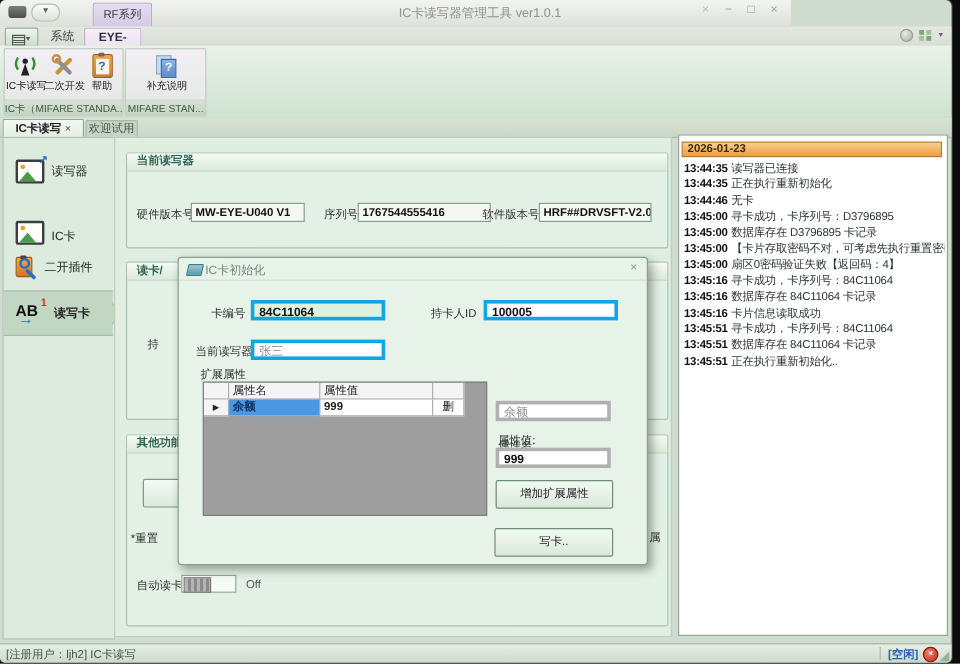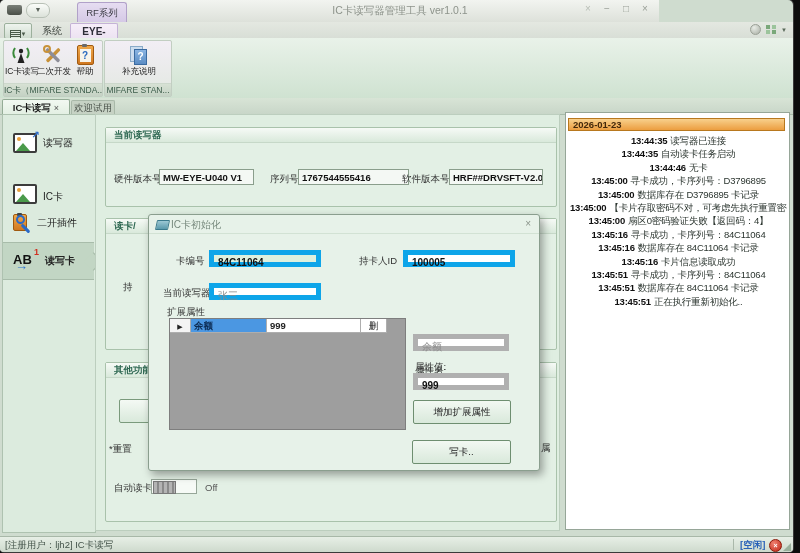--- a/index.html
+++ b/index.html
@@ -117,21 +117,21 @@
 
   
   .dialog{left:148px;top:214px;width:390px;height:255px;background:#e7f2e9;border:1px solid #8a9e8e;
           border-radius:3px;box-shadow:3px 4px 8px rgba(0,0,0,0.35);z-index:50;}
   .dtitle{height:18px;border-bottom:1px solid #d2e2d4;position:relative;}
   .dtitle .txt{position:absolute;left:22px;top:3px;font-size:10px;color:#76887c;}
   .dtitle .dclose{position:absolute;right:8px;top:3px;font-size:10px;color:#8a948a;}
   .card-glyph{position:absolute;left:7px;top:5px;width:11px;height:8px;background:linear-gradient(#9cc8d4,#5a9aac);
           border:1px solid #3a7a8c;transform:skewX(-12deg);border-radius:1px;}
   .dlabel{position:absolute;font-size:9.5px;color:#333;white-space:nowrap;}
-  .dinput{position:absolute;height:17px;border:5px solid #0ea5e9;background:#fff;font-size:10px;color:#111;
+  .dinput{position:absolute;height:17px;border:3px solid #0ea5e9;background:#fff;font-size:10px;color:#111;
           line-height:16px;padding-left:4px;box-sizing:border-box;font-weight:bold;}
   .dinput.green{background:#def0de;}
   .dinput.ghost{font-weight:normal;color:#8a8a8a;}
   .grid{position:absolute;left:20px;top:103px;width:237px;height:112px;background:#9e9e9e;border:1px solid #7e7e7e;box-sizing:border-box;}
   .grow{display:flex;height:14px;}
   .gcell{box-sizing:border-box;border-right:1px solid #aeaeae;border-bottom:1px solid #aeaeae;background:#f4f4f4;
          font-size:9.5px;color:#222;line-height:13px;padding-left:3px;white-space:nowrap;overflow:hidden;}
   .gc0{width:21px;text-align:center;padding-left:0;}
   .gc1{width:76px;}
   .gc2{width:94px;background:#fff;}
@@ -140,21 +140,21 @@
   .grow.body .gc2{font-weight:bold;}
   .gmarker{font-size:7px;color:#222;}
   .dbtn{position:absolute;border:1px solid #6e8e70;border-radius:2px;background:linear-gradient(#f2f8f2,#d9e9db);
         font-size:9.5px;color:#222;text-align:center;cursor:default;}
 
   
   .logpanel{left:565px;top:112px;width:225px;height:418px;background:#fff;border:1px solid #96a698;box-sizing:border-box;z-index:5;}
   .logdate{position:absolute;left:2px;top:5px;width:217px;height:13px;box-sizing:border-box;
            background:linear-gradient(#f8d08c,#ec9e40);border:1px solid #b8781e;
            font-size:9.5px;font-weight:bold;color:#43280a;line-height:11px;padding-left:4px;}
-  .logbody{position:absolute;left:4px;top:21px;width:217px;text-align:center;}
+  .logbody{position:absolute;left:4px;top:21px;width:217px;}
   .logline{font-size:9.5px;line-height:13.4px;white-space:nowrap;overflow:hidden;letter-spacing:-0.2px;color:#2c3630;}
   .logline .t{font-weight:bold;color:#101010;margin-right:3px;}
 
   
   .statusbar{left:0;top:536px;width:793px;height:16px;background:linear-gradient(#e7efe6,#ccd8cb);
              border-top:1px solid #a8b8a8;}
   .sb-left{position:absolute;left:5px;top:2px;font-size:9.5px;color:#44544a;}
   .sb-sep{position:absolute;left:733px;top:2px;width:1px;height:11px;background:#aab8aa;}
   .sb-idle{position:absolute;left:740px;top:2px;font-size:9.5px;color:#2a62b8;font-weight:bold;}
   .sb-err{position:absolute;left:769px;top:2px;width:11px;height:11px;border-radius:50%;
@@ -318,41 +318,47 @@
     </div>
     <div class="dlabel" style="left:27px;top:40px;">卡编号</div>
     <div class="dinput green" style="left:60px;top:35px;width:112px;">84C11064</div>
     <div class="dlabel" style="left:210px;top:40px;">持卡人ID</div>
     <div class="dinput" style="left:254px;top:35px;width:112px;">100005</div>
     <div class="dlabel" style="left:14px;top:72px;">当前读写器</div>
     <div class="dinput ghost" style="left:60px;top:68px;width:112px;">张三</div>
 
     <div class="dlabel" style="left:18px;top:91px;text-align:right;">扩展属性</div>
     <div class="grid">
+      <div class="grow head">
+        <div class="gcell gc0"></div>
+        <div class="gcell gc1">属性名</div>
+        <div class="gcell gc2" style="background:#f4f4f4;">属性值</div>
+        <div class="gcell gc3" style="background:#f4f4f4;"></div>
+      </div>
       <div class="grow body">
         <div class="gcell gc0"><span class="gmarker">▶</span></div>
         <div class="gcell gc1">余额</div>
         <div class="gcell gc2">999</div>
         <div class="gcell gc3">删</div>
       </div>
     </div>
 
     <div class="dlabel" style="left:266px;top:106px;margin-top:44px;">属性名:</div>
     <div class="dinput ghost" style="left:264px;top:119px;width:96px;border-color:#b0b0b0;">余额</div>
     <div class="dlabel" style="left:266px;top:146px;">属性值:</div>
     <div class="dinput" style="left:264px;top:158px;width:96px;border-color:#b0b0b0;">999</div>
     <div class="dbtn" style="left:264px;top:185px;width:96px;height:22px;line-height:22px;">增加扩展属性</div>
     <div class="dbtn" style="left:263px;top:225px;width:97px;height:22px;line-height:22px;">写卡..</div>
   </div>
 
   <div class="abs logpanel">
     <div class="logdate">2026-01-23</div>
     <div class="logbody">
       <div class="logline"><span class="t">13:44:35</span><span>读写器已连接</span></div>
-      <div class="logline"><span class="t">13:44:35</span><span>自动读卡任务启动</span></div>
+      <div class="logline"><span class="t">13:44:35</span><span>正在执行重新初始化</span></div>
       <div class="logline"><span class="t">13:44:46</span><span>无卡</span></div>
       <div class="logline"><span class="t">13:45:00</span><span>寻卡成功，卡序列号：D3796895</span></div>
       <div class="logline"><span class="t">13:45:00</span><span>数据库存在 D3796895 卡记录</span></div>
       <div class="logline"><span class="t">13:45:00</span><span>【卡片存取密码不对，可考虑先执行重置密码再尝试】</span></div>
       <div class="logline"><span class="t">13:45:00</span><span>扇区0密码验证失败【返回码：4】</span></div>
       <div class="logline"><span class="t">13:45:16</span><span>寻卡成功，卡序列号：84C11064</span></div>
       <div class="logline"><span class="t">13:45:16</span><span>数据库存在 84C11064 卡记录</span></div>
       <div class="logline"><span class="t">13:45:16</span><span>卡片信息读取成功</span></div>
       <div class="logline"><span class="t">13:45:51</span><span>寻卡成功，卡序列号：84C11064</span></div>
       <div class="logline"><span class="t">13:45:51</span><span>数据库存在 84C11064 卡记录</span></div>

